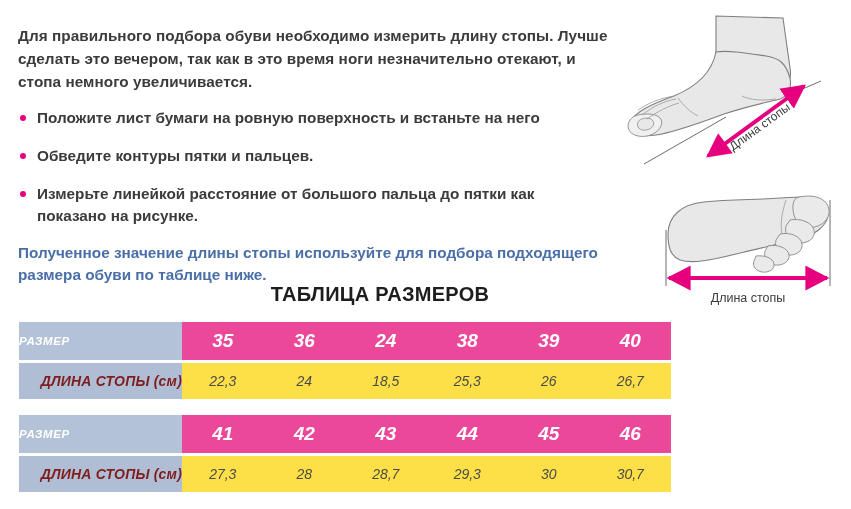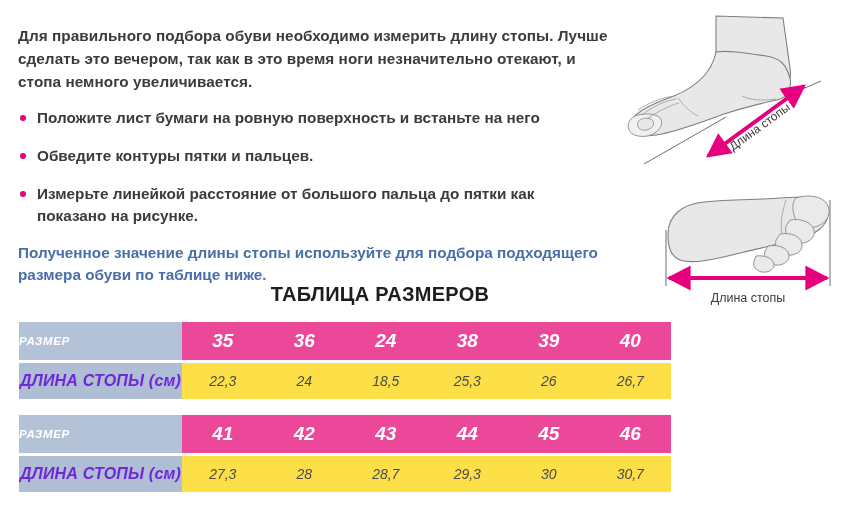--- a/index.html
+++ b/index.html
@@ -113,25 +113,25 @@
   .hdr-size {
     background: #ec4899;
     color: #ffffff;
     font-size: 19px;
     font-weight: bold;
     text-align: center;
     vertical-align: middle;
   }
   .data-label {
     background: #b0bed5;
-    color: #6d28d9;
-    font-size: 16px;
+    color: #7f1d1d;
+    font-size: 14px;
     font-weight: bold;
     letter-spacing: 0.2px;
-    text-align: center;
+    text-align: right;
     padding-left: 14px;
     vertical-align: middle;
   }
   .data-value {
     background: #fde047;
     color: #4a4a4a;
     font-size: 14px;
     text-align: center;
     vertical-align: middle;
   }

